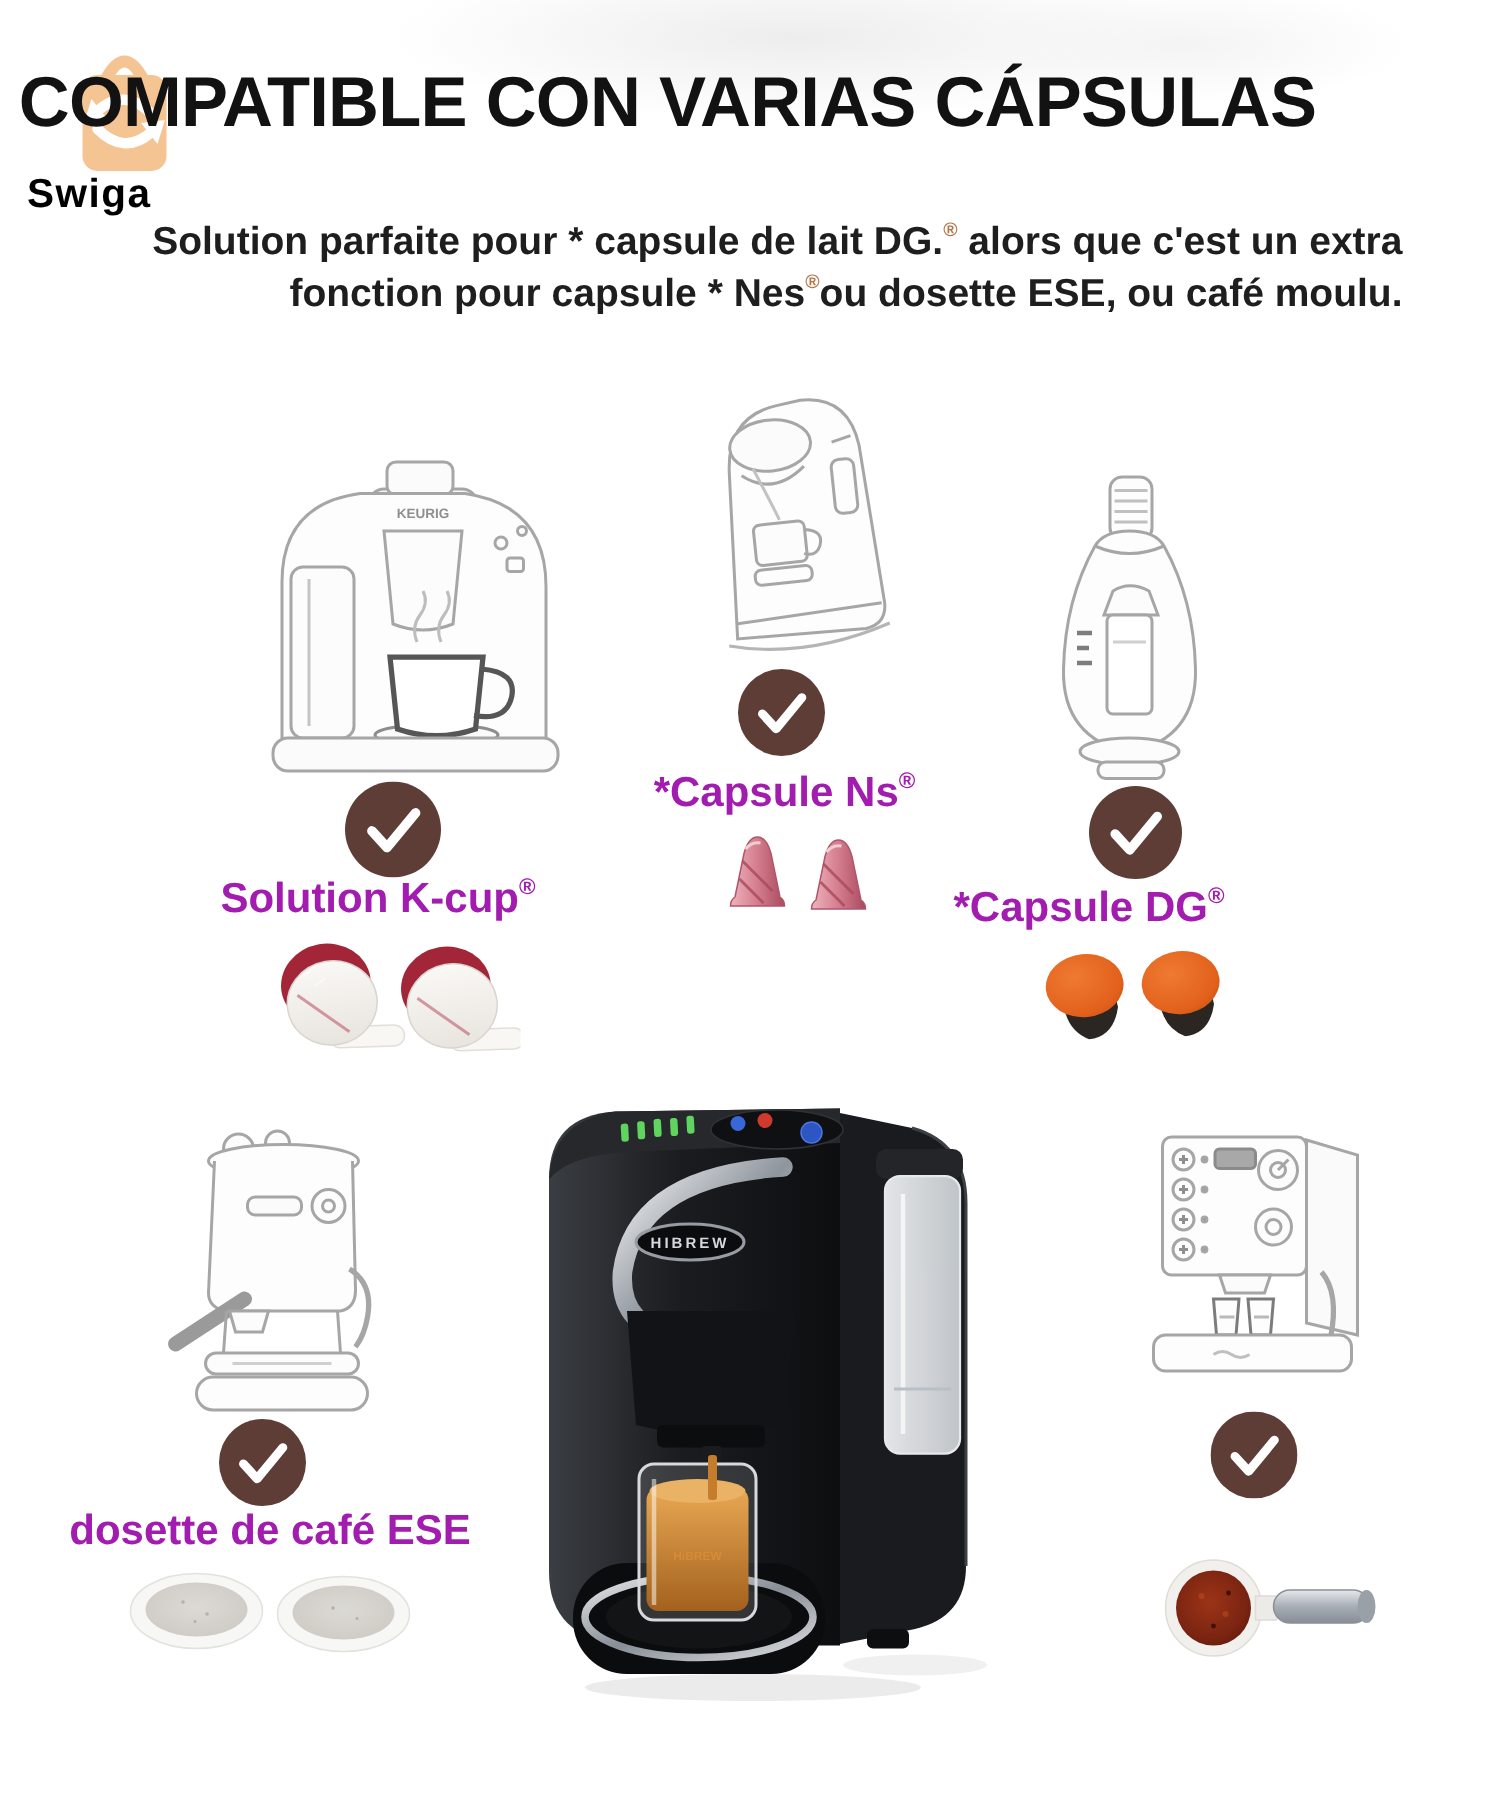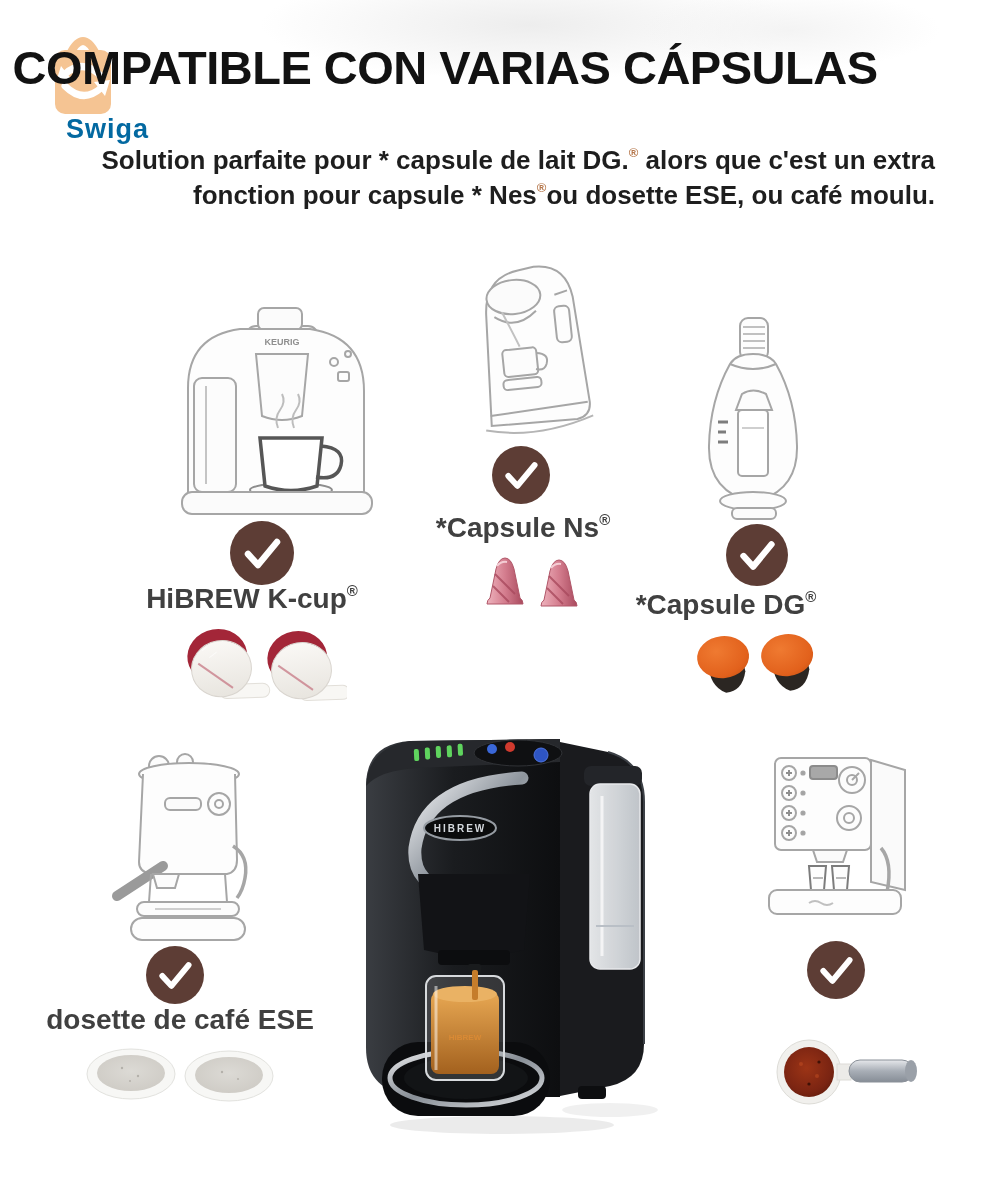--- a/index.html
+++ b/index.html
@@ -11,33 +11,33 @@
   }
   .smoke { position:absolute; border-radius:50%; pointer-events:none; }
   .smoke1 { left:260px; top:-30px; width:540px; height:110px;
     background:radial-gradient(closest-side,#ededed,rgba(255,255,255,0)); }
   .smoke2 { left:640px; top:-10px; width:300px; height:80px;
     background:radial-gradient(closest-side,#f1f1f1,rgba(255,255,255,0)); opacity:.8; }
 
   
   .watermark { position:absolute; left:50px; top:26px; z-index:1; }
   .wm-text { position:absolute; left:-32px; top:88px; font-size:27px; font-weight:bold;
-    color:#0369a1; letter-spacing:1px;margin-left:48px; }
+    color:#000000; letter-spacing:1px; }
 
   
   .title { position:absolute; left:0; top:40px; width:890px; text-align:center; z-index:2;
     font-size:47px; font-weight:bold; color:#121212; letter-spacing:-.5px; }
   .subtitle { position:absolute; left:55px; top:112px; width:880px; text-align:right; z-index:2;
     font-size:26px; font-weight:bold; color:#1e1e1e; line-height:1.35;margin-top:31px; }
   .subtitle sup { font-size:13px; position:relative; top:-2px; }
 
   .sketch { position:absolute; }
   .check { position:absolute; }
   .item-label { position:absolute; transform:translateX(-50%); white-space:nowrap;
-    font-size:28px; font-weight:bold; color:#404040; z-index:2; }
+    font-size:28px; font-weight:bold; color:#a21caf; z-index:2; }
   .item-label sup { font-size:15px; position:relative; top:-2px; }
   .product { position:absolute; }
 </style>
 </head>
 <body>
 
 <div class="canvas">
   <div class="smoke smoke1"></div>
   <div class="smoke smoke2"></div>
 
@@ -175,21 +175,21 @@
   </svg>
   <svg class="check" style="left:146px;top:946px" width="58" height="58" viewBox="0 0 64 64">
     <circle cx="32" cy="32" r="32" fill="#5d3d35"></circle>
     <path d="M18 33 L28 44 L47 21" stroke="#fff" stroke-width="6.5" fill="none" stroke-linecap="round" stroke-linejoin="round"></path>
   </svg>
   <svg class="check" style="left:807px;top:941px" width="58" height="58" viewBox="0 0 64 64">
     <circle cx="32" cy="32" r="32" fill="#5d3d35"></circle>
     <path d="M18 33 L28 44 L47 21" stroke="#fff" stroke-width="6.5" fill="none" stroke-linecap="round" stroke-linejoin="round"></path>
   </svg>
 
-  <div class="item-label" style="left:252px;top:583px"><span>HiBREW K-cup</span><sup>®</sup></div>
+  <div class="item-label" style="left:252px;top:583px"><span>Solution K-cup</span><sup>®</sup></div>
   <div class="item-label" style="left:523px;top:512px"><span>*Capsule Ns</span><sup>®</sup></div>
   <div class="item-label" style="left:726px;top:589px"><span>*Capsule DG</span><sup>®</sup></div>
   <div class="item-label" style="left:180px;top:1004px"><span>dosette de café ESE</span></div>
 
   <svg class="product" style="left:183px;top:620px" width="164" height="102" viewBox="0 0 164 102">
     <defs>
       <linearGradient id="kcw" x1="0" y1="0" x2="0" y2="1">
         <stop offset="0" stop-color="#faf8f5"></stop>
           <stop offset="1" stop-color="#e8e5df"></stop>
       </linearGradient>

